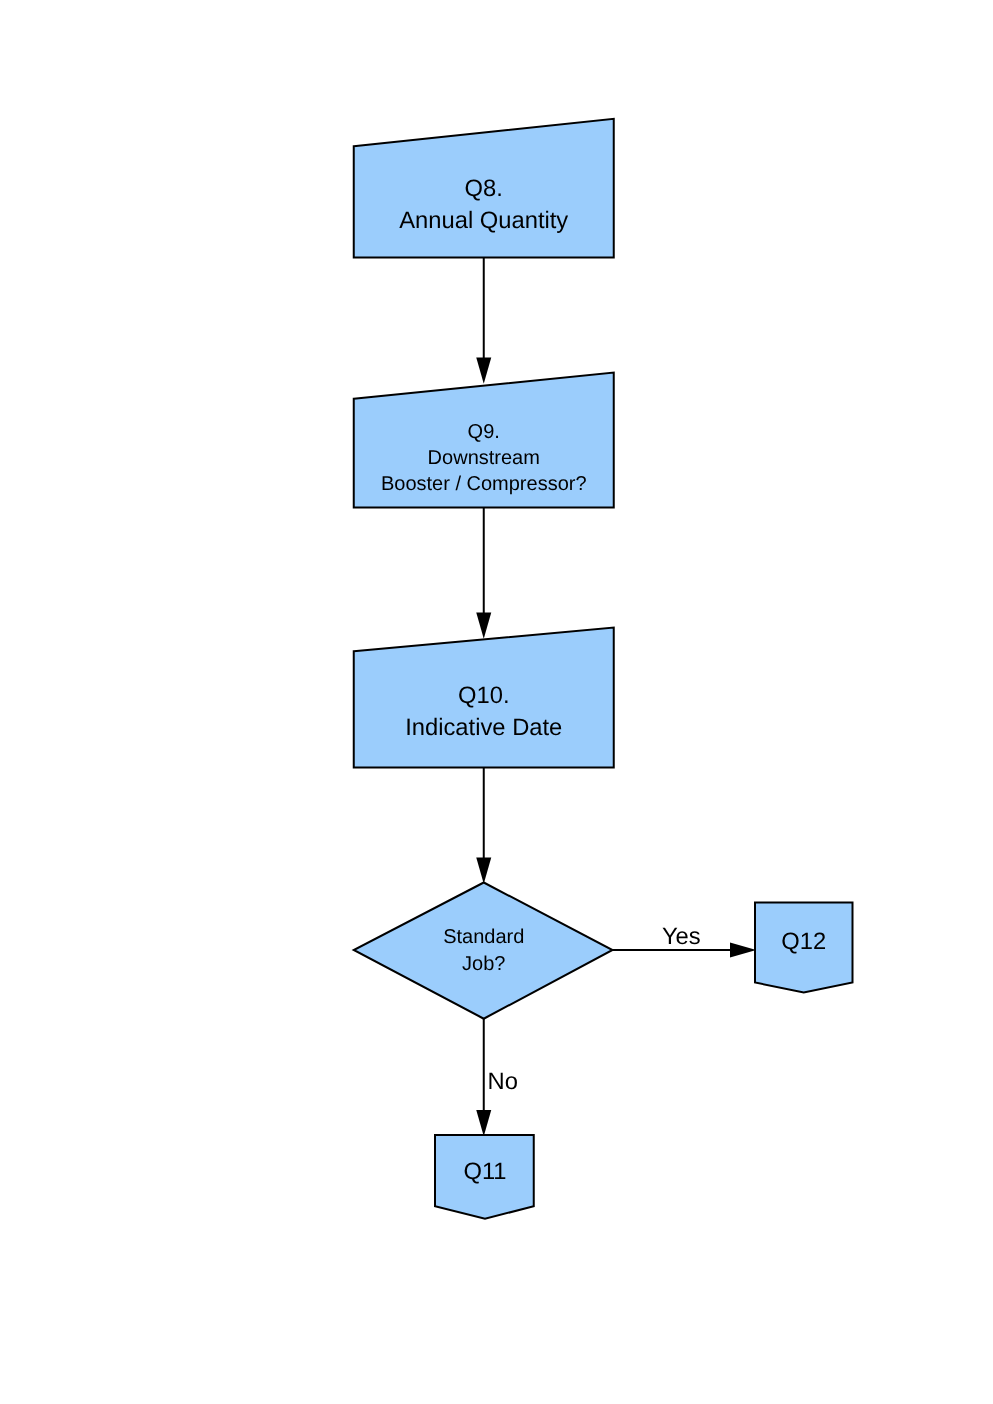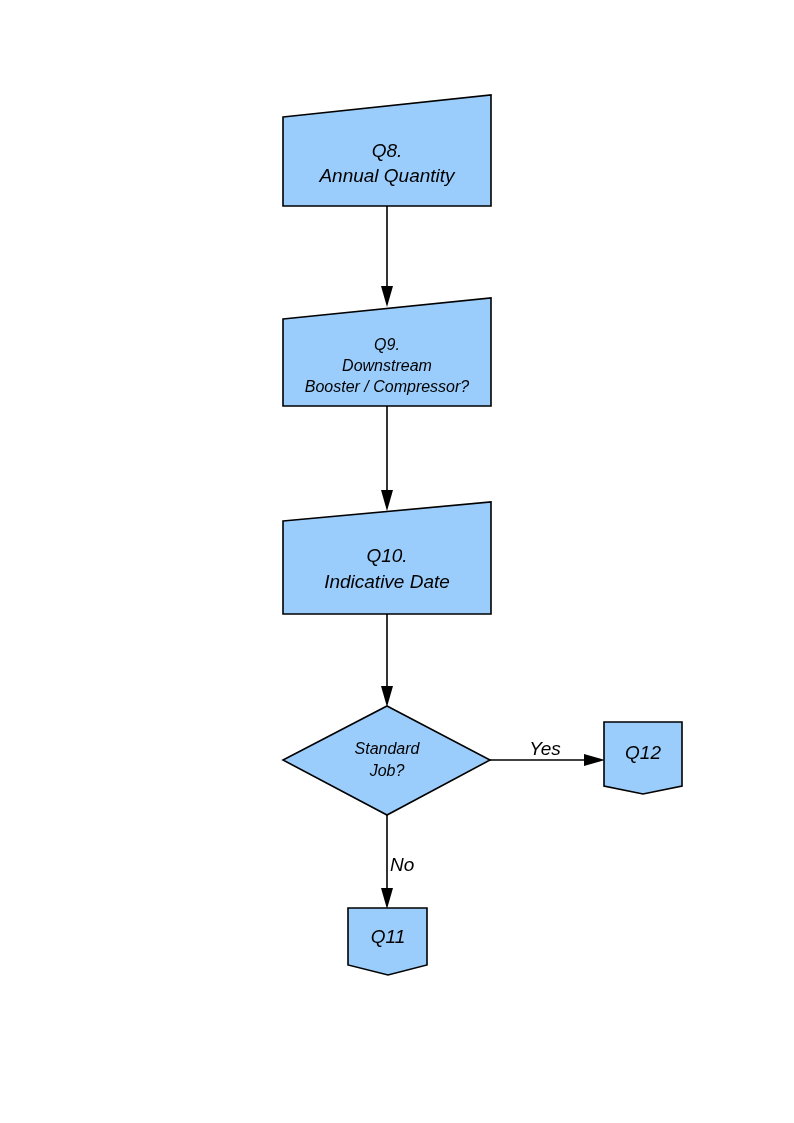--- a/index.html
+++ b/index.html
@@ -12,21 +12,20 @@
     width: 794px;
     height: 1123px;
     font-family: "Liberation Sans", sans-serif;
     color: #000000;
     overflow: hidden;
   }
   #flowchart-canvas {
     position: relative;
     width: 794px;
     height: 994px;
-    font-style: italic;
   }
   #flow-svg {
     position: absolute;
     top: 0;
     left: 0;
     width: 794px;
     height: 1123px;
     display: block;
   }
   .node-shape {

